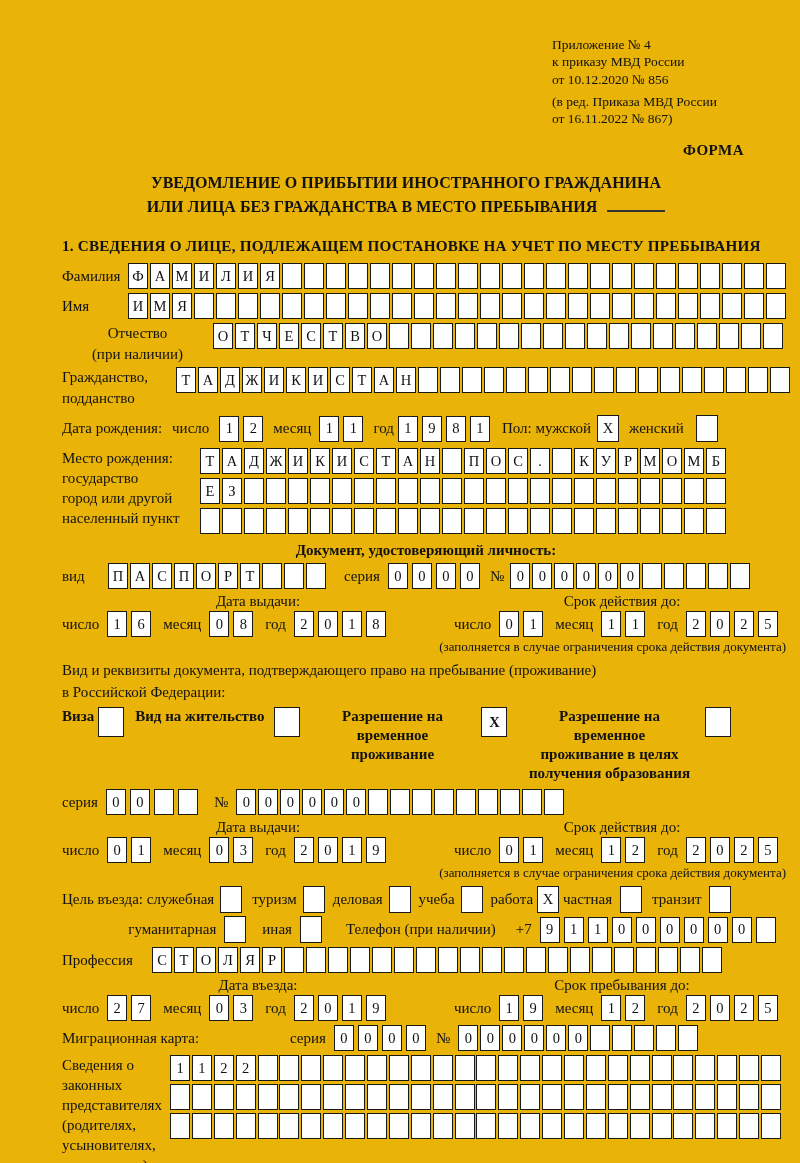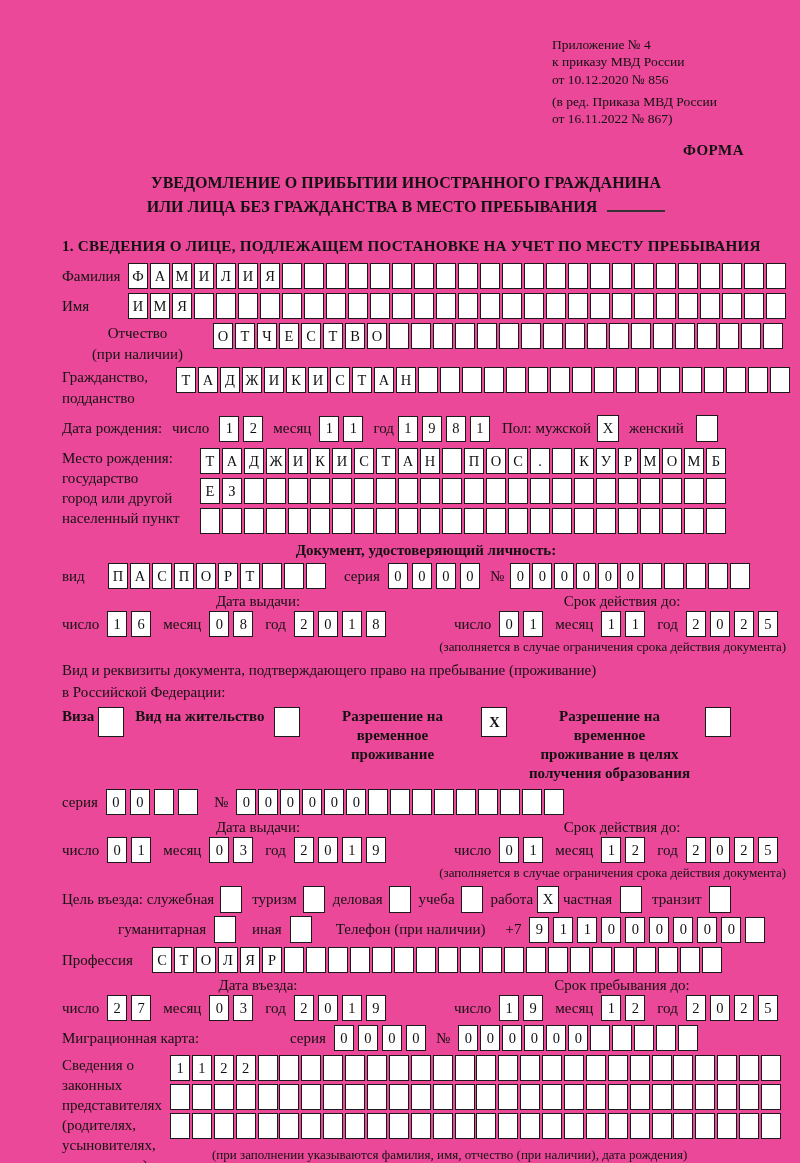--- a/index.html
+++ b/index.html
@@ -1,18 +1,18 @@
 <!DOCTYPE html>
 <html><head>
 <meta charset="utf-8">
 <style>
   html,body{margin:0;padding:0;background:#fff;}
   .page{
     position:relative;width:800px;height:1163px;box-sizing:border-box;
-    padding:36px 10px 0 62px;background:#ec4899;color:#111;overflow:hidden;
+    padding:36px 10px 0 62px;background:#eab308;color:#111;overflow:hidden;
     font-family:"Liberation Serif","DejaVu Serif",serif;font-size:15px;
   }
   .hdr{margin-left:auto;width:238px;font-size:13.5px;line-height:1.28;}
   .hdr .gap{height:5px;}
   .forma{font-weight:bold;text-align:right;padding-right:46px;margin-top:15px;font-size:15px;letter-spacing:.5px;}
   .title{margin-top:12px;margin-right:40px;text-align:center;font-weight:bold;font-size:16px;line-height:1.5;}
   .blankline{display:inline-block;width:58px;border-bottom:2.5px solid #333;margin-left:10px;}
   .sech{margin-top:18px;font-weight:bold;font-size:15.2px;letter-spacing:.2px;}
 
   .row{display:flex;align-items:center;margin-top:4px;}
@@ -47,21 +47,21 @@
   .dgl{margin-right:8px;}
   .dgb{margin-right:8px;}
   .note{font-size:13px;text-align:right;padding-right:4px;margin-top:2px;}
 
   .intro{margin-top:4px;line-height:22px;}
 
   .permits{display:flex;align-items:flex-start;margin-top:4px;line-height:19px;font-weight:bold;}
   .permits .pl{text-align:center;}
 
   .purrow{display:flex;align-items:center;margin-top:5px;}
-  .purrow2{display:flex;align-items:center;margin-top:3px;}
+  .purrow2{display:flex;align-items:center;margin-top:3px;justify-content:center;}
 
   .reps{display:flex;align-items:flex-start;margin-top:4px;position:relative;}
   .reps .lcol{width:108px;line-height:20px;flex:none;}
   .reps .bcol .boxes{display:flex;margin-bottom:3px;}
   .reps .box{margin-right:1.9px;}
   .repnote{position:absolute;left:150px;top:92px;font-size:13px;}
 
   .ml4{margin-left:4px;}.ml6{margin-left:6px;}.ml8{margin-left:8px;}
   .ml10{margin-left:10px;}.ml12{margin-left:12px;}.ml16{margin-left:16px;}
   .ml20{margin-left:20px;}.ml22{margin-left:11px;}.ml24{margin-left:24px;}
@@ -793,16 +793,15 @@
           <span class="box"></span>
           <span class="box"></span>
           <span class="box"></span>
           <span class="box"></span>
           <span class="box"></span>
           <span class="box"></span>
           <span class="box"></span>
           <span class="box"></span>
         </span>
     </span>
-    <span class="repnote">(при заполнении указываются фамилия, имя, отчество (при наличии), дата рождения)</span>
   </div>
 
 </div>
 
 </body></html>

